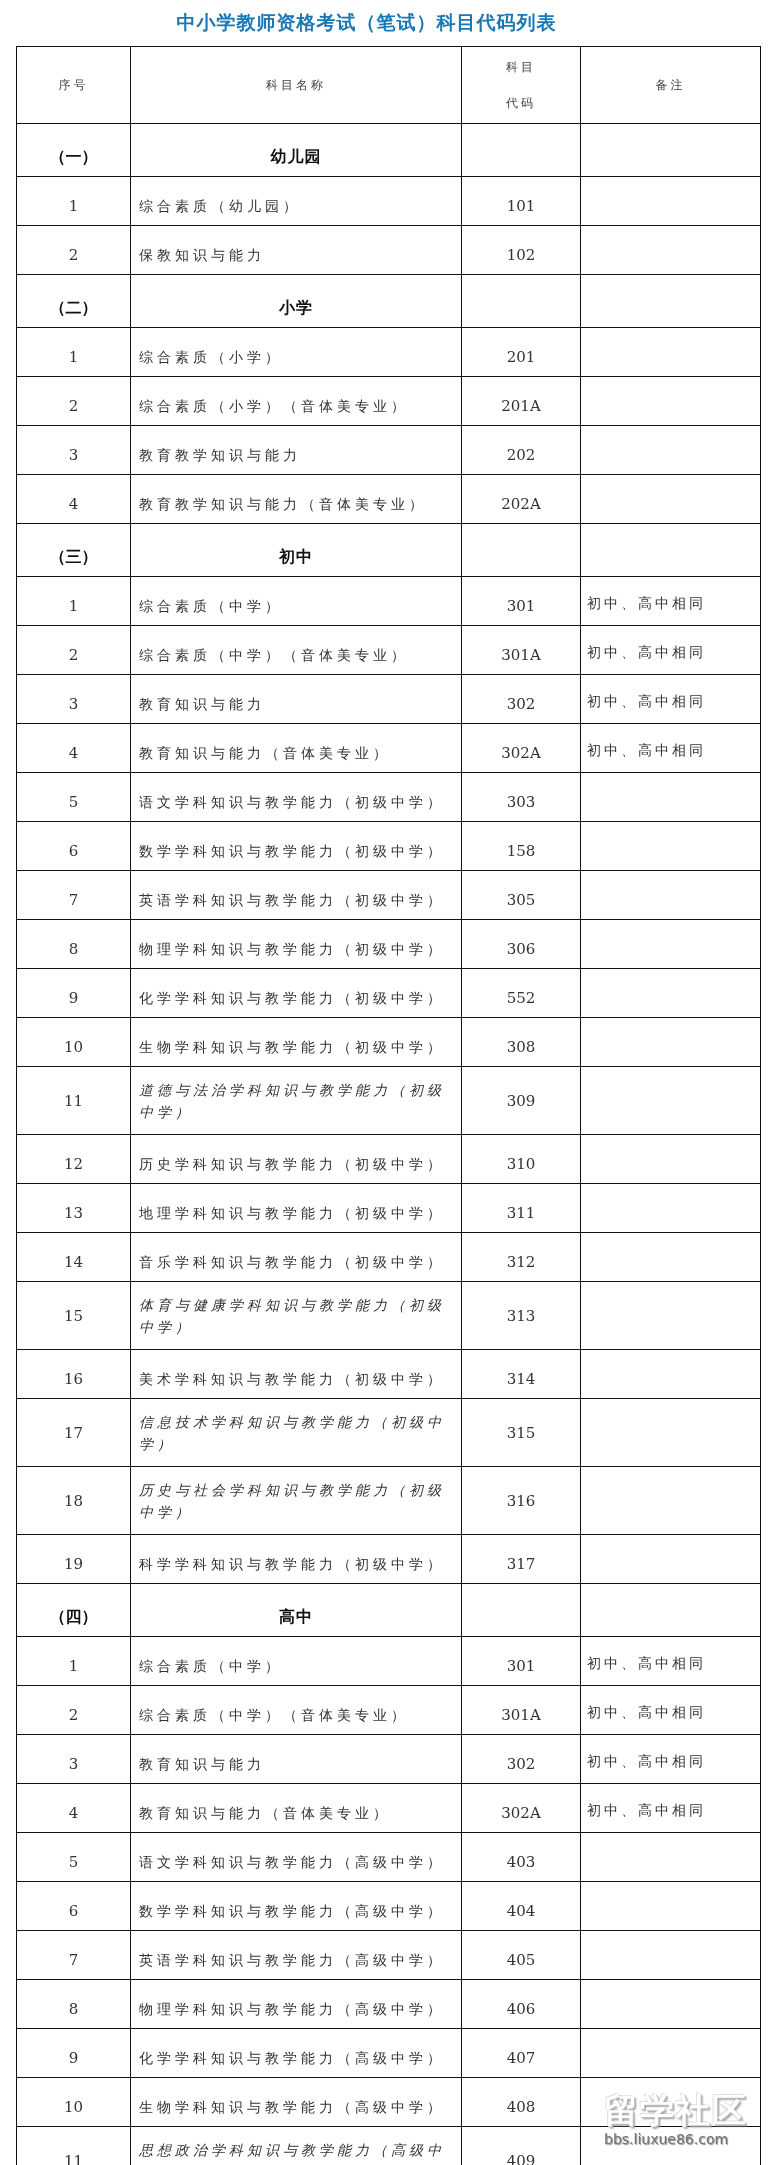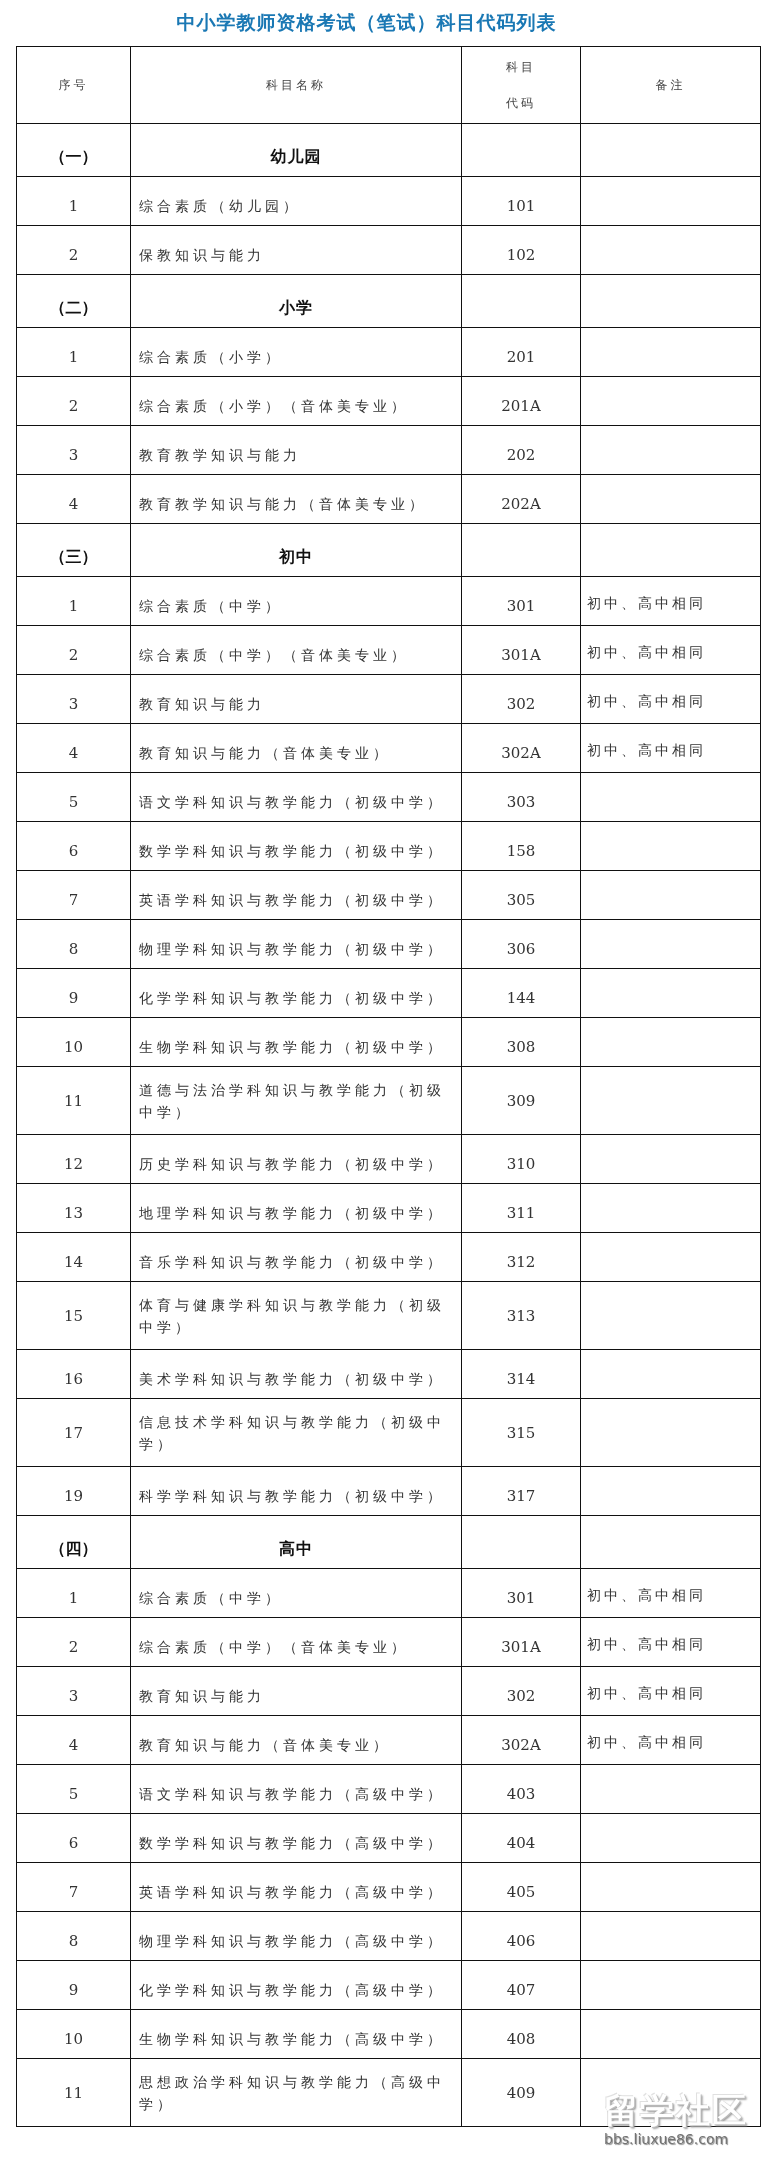--- a/index.html
+++ b/index.html
@@ -69,21 +69,21 @@
     }
     td.name {
       text-align: left;
       padding-left: 8px !important;
       padding-right: 6px !important;
       font-size: 14px;
       letter-spacing: 4px;
       padding-top: 10px !important;
       line-height: 22px;
     }
-    tr.double td.name { padding-top: 0 !important; }
+    tr.double td.name { padding-top: 0 !important; font-style: italic; }
     tr.double td.no, tr.double td.code { padding-top: 0 !important; }
     td.code {
       text-align: center;
       font-size: 15px;
       padding-top: 10px !important;
     }
     td.note {
       text-align: left;
       padding-left: 6px !important;
       font-size: 14px;
@@ -249,21 +249,21 @@
       </tr>
       <tr class="row">
         <td class="no">8</td>
         <td class="name">物理学科知识与教学能力（初级中学）</td>
         <td class="code">306</td>
         <td class="note"></td>
       </tr>
       <tr class="row">
         <td class="no">9</td>
         <td class="name">化学学科知识与教学能力（初级中学）</td>
-        <td class="code">144</td>
+        <td class="code">552</td>
         <td class="note"></td>
       </tr>
       <tr class="row">
         <td class="no">10</td>
         <td class="name">生物学科知识与教学能力（初级中学）</td>
         <td class="code">308</td>
         <td class="note"></td>
       </tr>
       <tr class="row double">
         <td class="no">11</td>
@@ -300,20 +300,26 @@
         <td class="name">美术学科知识与教学能力（初级中学）</td>
         <td class="code">314</td>
         <td class="note"></td>
       </tr>
       <tr class="row double">
         <td class="no">17</td>
         <td class="name">信息技术学科知识与教学能力（初级中学）</td>
         <td class="code">315</td>
         <td class="note"></td>
       </tr>
+      <tr class="row double">
+        <td class="no">18</td>
+        <td class="name">历史与社会学科知识与教学能力（初级中学）</td>
+        <td class="code">316</td>
+        <td class="note"></td>
+      </tr>
       <tr class="row">
         <td class="no">19</td>
         <td class="name">科学学科知识与教学能力（初级中学）</td>
         <td class="code">317</td>
         <td class="note"></td>
       </tr>
       <tr class="section">
         <td class="sec-no">（四）</td>
         <td class="sec-name">高中</td>
         <td></td>

